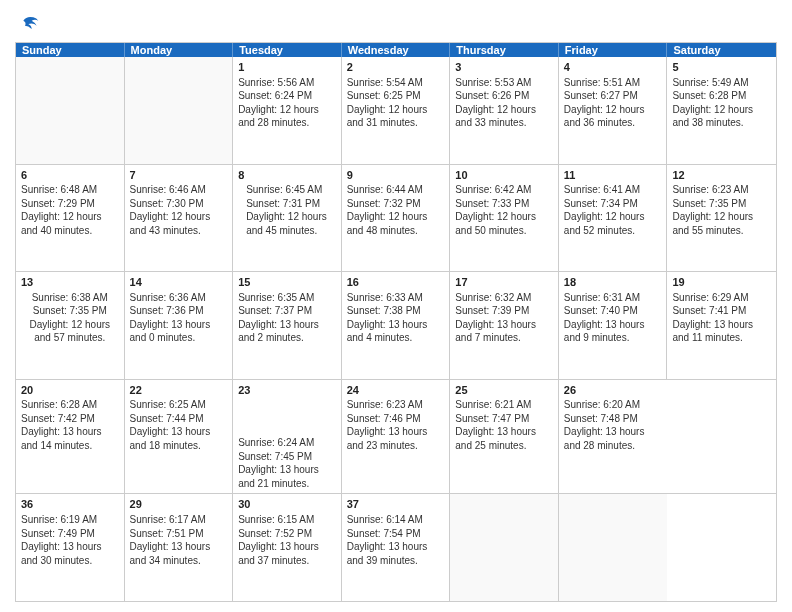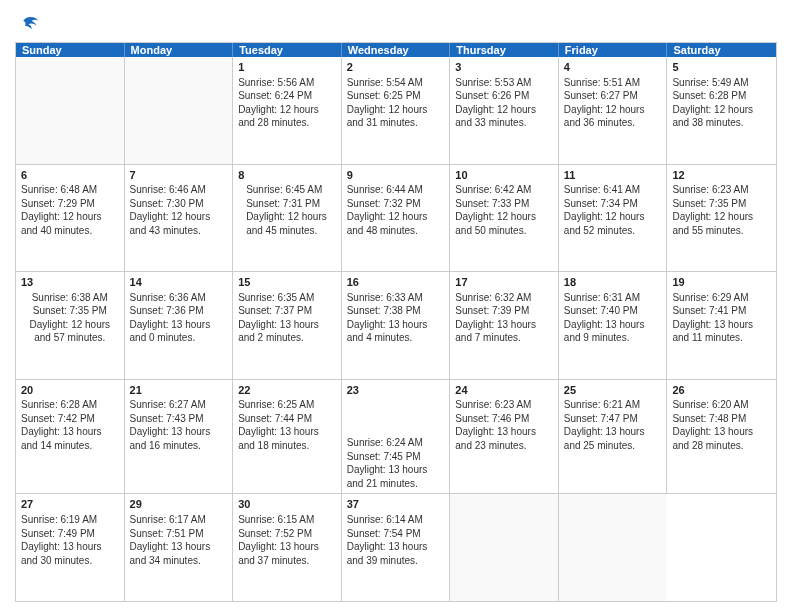--- a/index.html
+++ b/index.html
@@ -257,26 +257,20 @@
           </div>
         </div>
         <div class="cal-row">
           <div class="cal-cell">
             <span class="day-number">20</span>
             <div class="cell-info" style="white-space: pre-line;">Sunrise: 6:28 AM
 Sunset: 7:42 PM
 Daylight: 13 hours and 14 minutes.</div>
           </div>
           <div class="cal-cell">
-            <span class="day-number">21</span>
-            <div class="cell-info" style="white-space: pre-line;">Sunrise: 6:27 AM
-Sunset: 7:43 PM
-Daylight: 13 hours and 16 minutes.</div>
-          </div>
-          <div class="cal-cell">
             <span class="day-number">22</span>
             <div class="cell-info" style="white-space: pre-line;">Sunrise: 6:25 AM
 Sunset: 7:44 PM
 Daylight: 13 hours and 18 minutes.</div>
           </div>
           <div class="cal-cell">
             <span class="day-number">23</span>
             <div class="cell-info" style="white-space: pre-line; margin-top: 39px;">Sunrise: 6:24 AM
 Sunset: 7:45 PM
 Daylight: 13 hours and 21 minutes.</div>
@@ -295,21 +289,21 @@
           </div>
           <div class="cal-cell">
             <span class="day-number">26</span>
             <div class="cell-info" style="white-space: pre-line;">Sunrise: 6:20 AM
 Sunset: 7:48 PM
 Daylight: 13 hours and 28 minutes.</div>
           </div>
         </div>
         <div class="cal-row">
           <div class="cal-cell">
-            <span class="day-number">27</span>
+            <span class="day-number">36</span>
             <div class="cell-info" style="white-space: pre-line;">Sunrise: 6:19 AM
 Sunset: 7:49 PM
 Daylight: 13 hours and 30 minutes.</div>
           </div>
           <div class="cal-cell">
             <span class="day-number">29</span>
             <div class="cell-info" style="white-space: pre-line;">Sunrise: 6:17 AM
 Sunset: 7:51 PM
 Daylight: 13 hours and 34 minutes.</div>
           </div>

